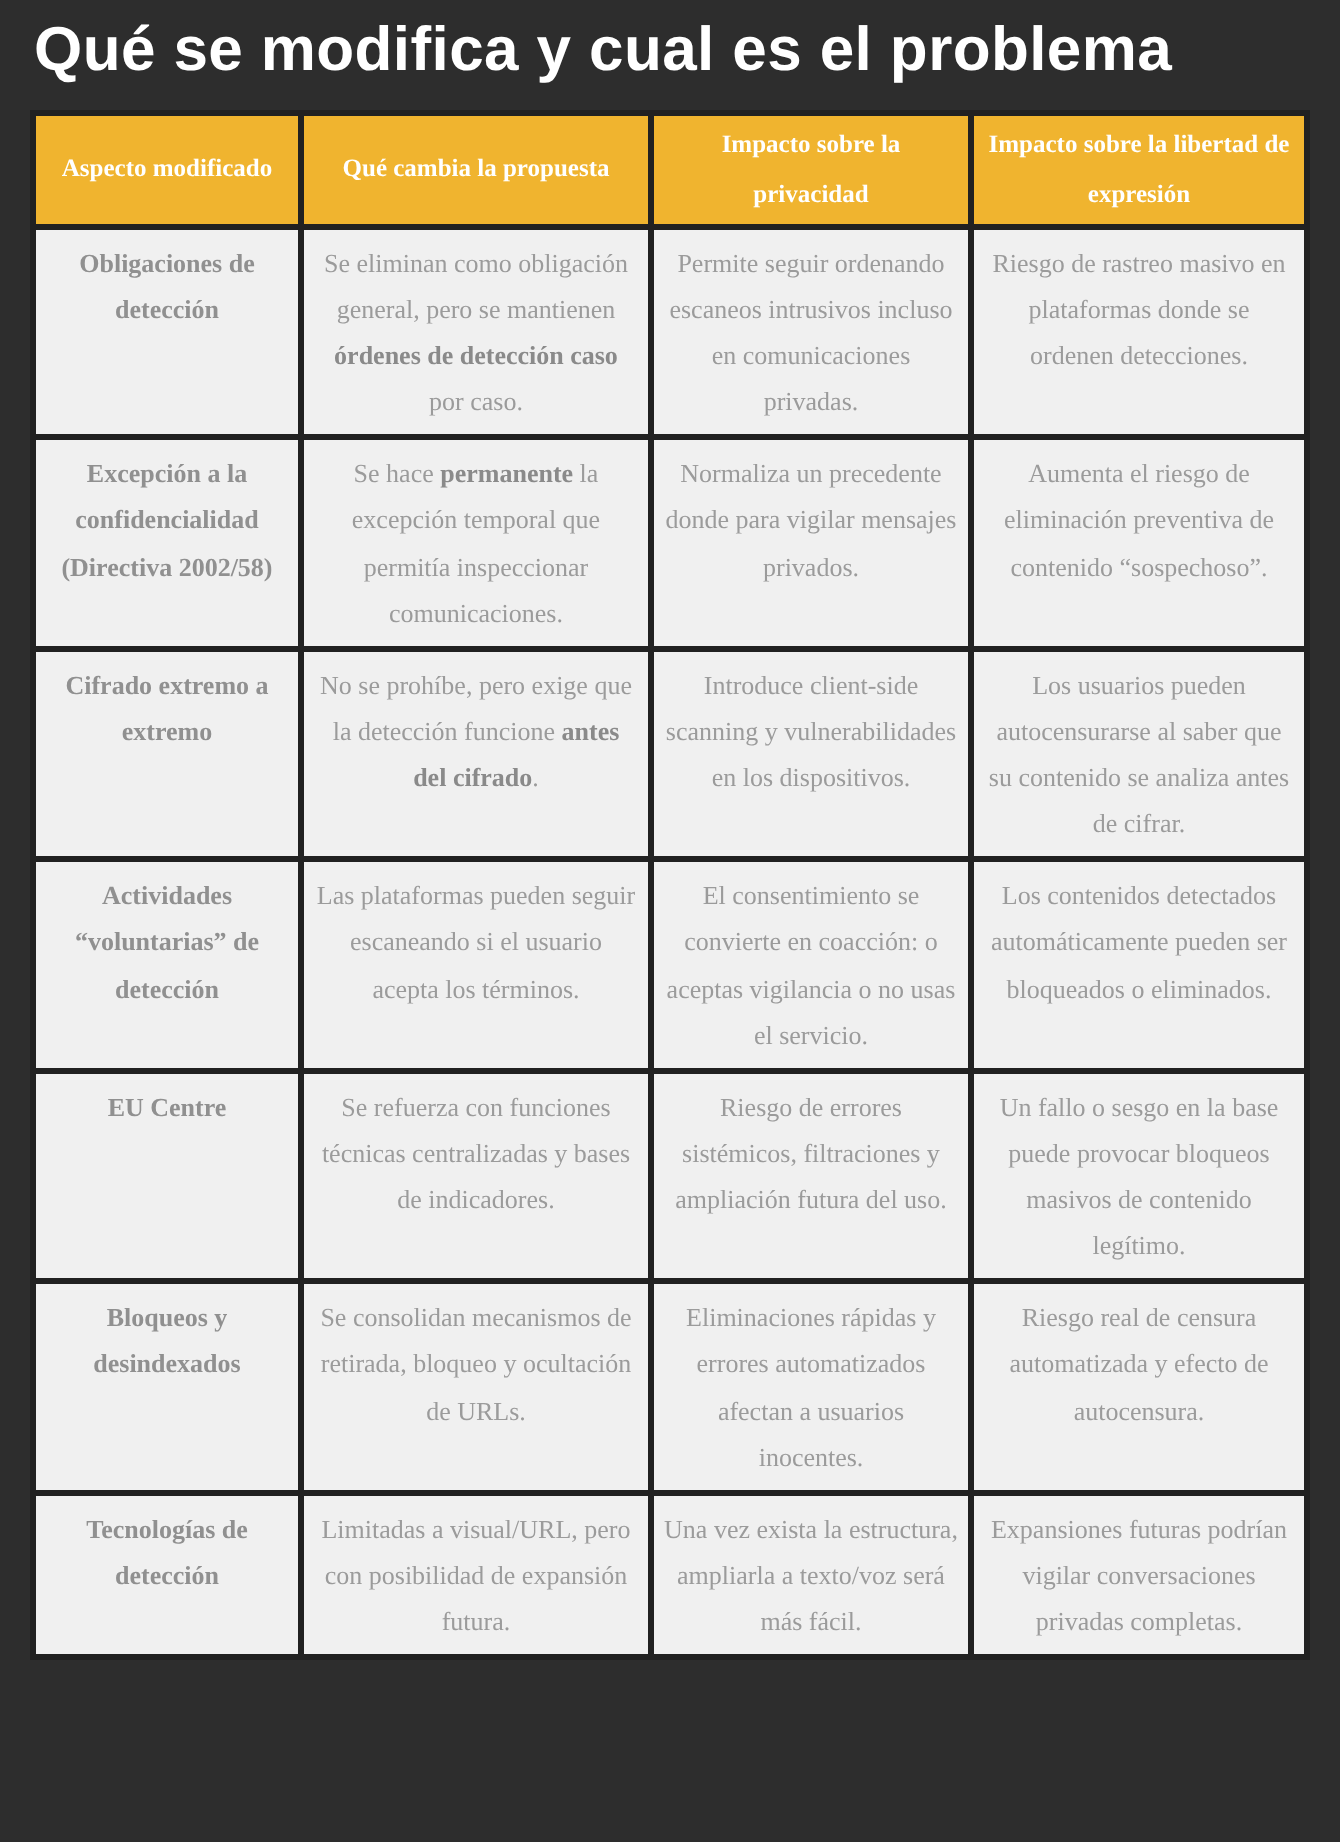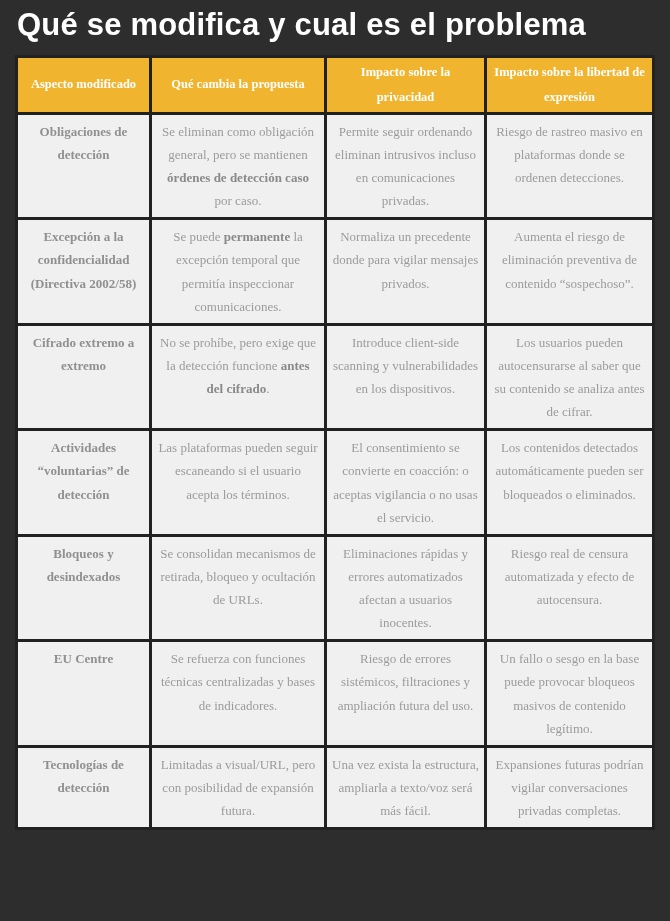--- a/index.html
+++ b/index.html
@@ -92,52 +92,52 @@
         <th>Aspecto modificado</th>
         <th>Qué cambia la propuesta</th>
         <th>Impacto sobre la privacidad</th>
         <th>Impacto sobre la libertad de expresión</th>
       </tr>
     </thead>
     <tbody>
         <tr>
           <td class="aspect">Obligaciones de detección</td>
           <td><span>Se eliminan como obligación general, pero se mantienen </span><b>órdenes de detección caso</b><span> por caso.</span></td>
-          <td><span>Permite seguir ordenando eliminan intrusivos incluso en comunicaciones privadas.</span></td>
+          <td><span>Permite seguir ordenando escaneos intrusivos incluso en comunicaciones privadas.</span></td>
           <td><span>Riesgo de rastreo masivo en plataformas donde se ordenen detecciones.</span></td>
         </tr>
         <tr>
           <td class="aspect">Excepción a la confidencialidad (Directiva 2002/58)</td>
-          <td><span>Se puede </span><b>permanente</b><span> la excepción temporal que permitía inspeccionar comunicaciones.</span></td>
+          <td><span>Se hace </span><b>permanente</b><span> la excepción temporal que permitía inspeccionar comunicaciones.</span></td>
           <td><span>Normaliza un precedente donde para vigilar mensajes privados.</span></td>
           <td><span>Aumenta el riesgo de eliminación preventiva de contenido “sospechoso”.</span></td>
         </tr>
         <tr>
           <td class="aspect">Cifrado extremo a extremo</td>
           <td><span>No se prohíbe, pero exige que la detección funcione </span><b>antes del cifrado</b><span>.</span></td>
           <td><span>Introduce client-side scanning y vulnerabilidades en los dispositivos.</span></td>
           <td><span>Los usuarios pueden autocensurarse al saber que su contenido se analiza antes de cifrar.</span></td>
         </tr>
         <tr>
           <td class="aspect">Actividades “voluntarias” de detección</td>
           <td><span>Las plataformas pueden seguir escaneando si el usuario acepta los términos.</span></td>
           <td><span>El consentimiento se convierte en coacción: o aceptas vigilancia o no usas el servicio.</span></td>
           <td><span>Los contenidos detectados automáticamente pueden ser bloqueados o eliminados.</span></td>
         </tr>
         <tr>
+          <td class="aspect">EU Centre</td>
+          <td><span>Se refuerza con funciones técnicas centralizadas y bases de indicadores.</span></td>
+          <td><span>Riesgo de errores sistémicos, filtraciones y ampliación futura del uso.</span></td>
+          <td><span>Un fallo o sesgo en la base puede provocar bloqueos masivos de contenido legítimo.</span></td>
+        </tr>
+        <tr>
           <td class="aspect">Bloqueos y desindexados</td>
           <td><span>Se consolidan mecanismos de retirada, bloqueo y ocultación de URLs.</span></td>
           <td><span>Eliminaciones rápidas y errores automatizados afectan a usuarios inocentes.</span></td>
           <td><span>Riesgo real de censura automatizada y efecto de autocensura.</span></td>
-        </tr>
-        <tr>
-          <td class="aspect">EU Centre</td>
-          <td><span>Se refuerza con funciones técnicas centralizadas y bases de indicadores.</span></td>
-          <td><span>Riesgo de errores sistémicos, filtraciones y ampliación futura del uso.</span></td>
-          <td><span>Un fallo o sesgo en la base puede provocar bloqueos masivos de contenido legítimo.</span></td>
         </tr>
         <tr>
           <td class="aspect">Tecnologías de detección</td>
           <td><span>Limitadas a visual/URL, pero con posibilidad de expansión futura.</span></td>
           <td><span>Una vez exista la estructura, ampliarla a texto/voz será más fácil.</span></td>
           <td><span>Expansiones futuras podrían vigilar conversaciones privadas completas.</span></td>
         </tr>
       </tbody>
   </table>
 </div>

